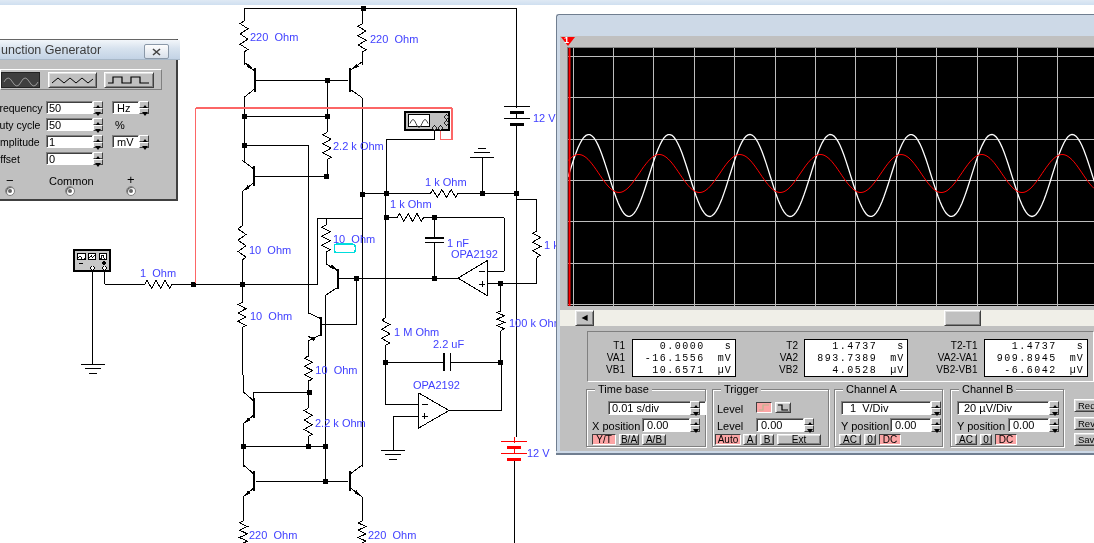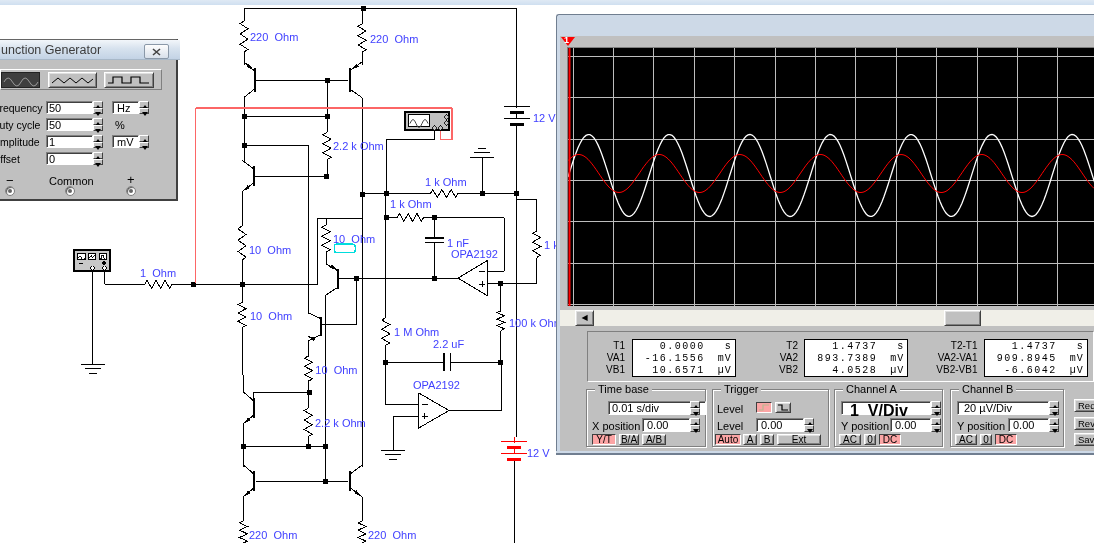--- a/index.html
+++ b/index.html
@@ -530,21 +530,21 @@
       </div>
     <div class="pressed btn abs" style="left:2px;top:44px;width:26px;height:11px;">Auto</div>
     <div class="raised btn abs" style="left:30px;top:44px;width:14px;height:11px;">A</div>
     <div class="raised btn abs" style="left:47px;top:44px;width:14px;height:11px;">B</div>
     <div class="raised btn abs" style="left:64px;top:44px;width:44px;height:11px;">Ext</div>
   </div>
 
   <div class="grp" style="left:278px;top:375px;width:109px;height:58px;">
       <span>Channel A</span>
     <div class="whitebox abs" style="left:6px;top:11px;width:90px;height:14px;">
-        <span style="font-size:16px;position:absolute;left:8px;top:0;font-weight:bold;">1&nbsp;&nbsp;V/Div</span>
+        <span style="font-size:11px;position:absolute;left:8px;top:0;">1&nbsp;&nbsp;V/Div</span>
       </div>
     <div class="spin" style="left:96px;top:11px;height:14px;">
         <div class="up">
           <i></i>
         </div>
         <div class="dn">
           <i></i>
         </div>
       </div>
     <div class="lbl abs" style="left:6px;top:30px;">Y position</div>

